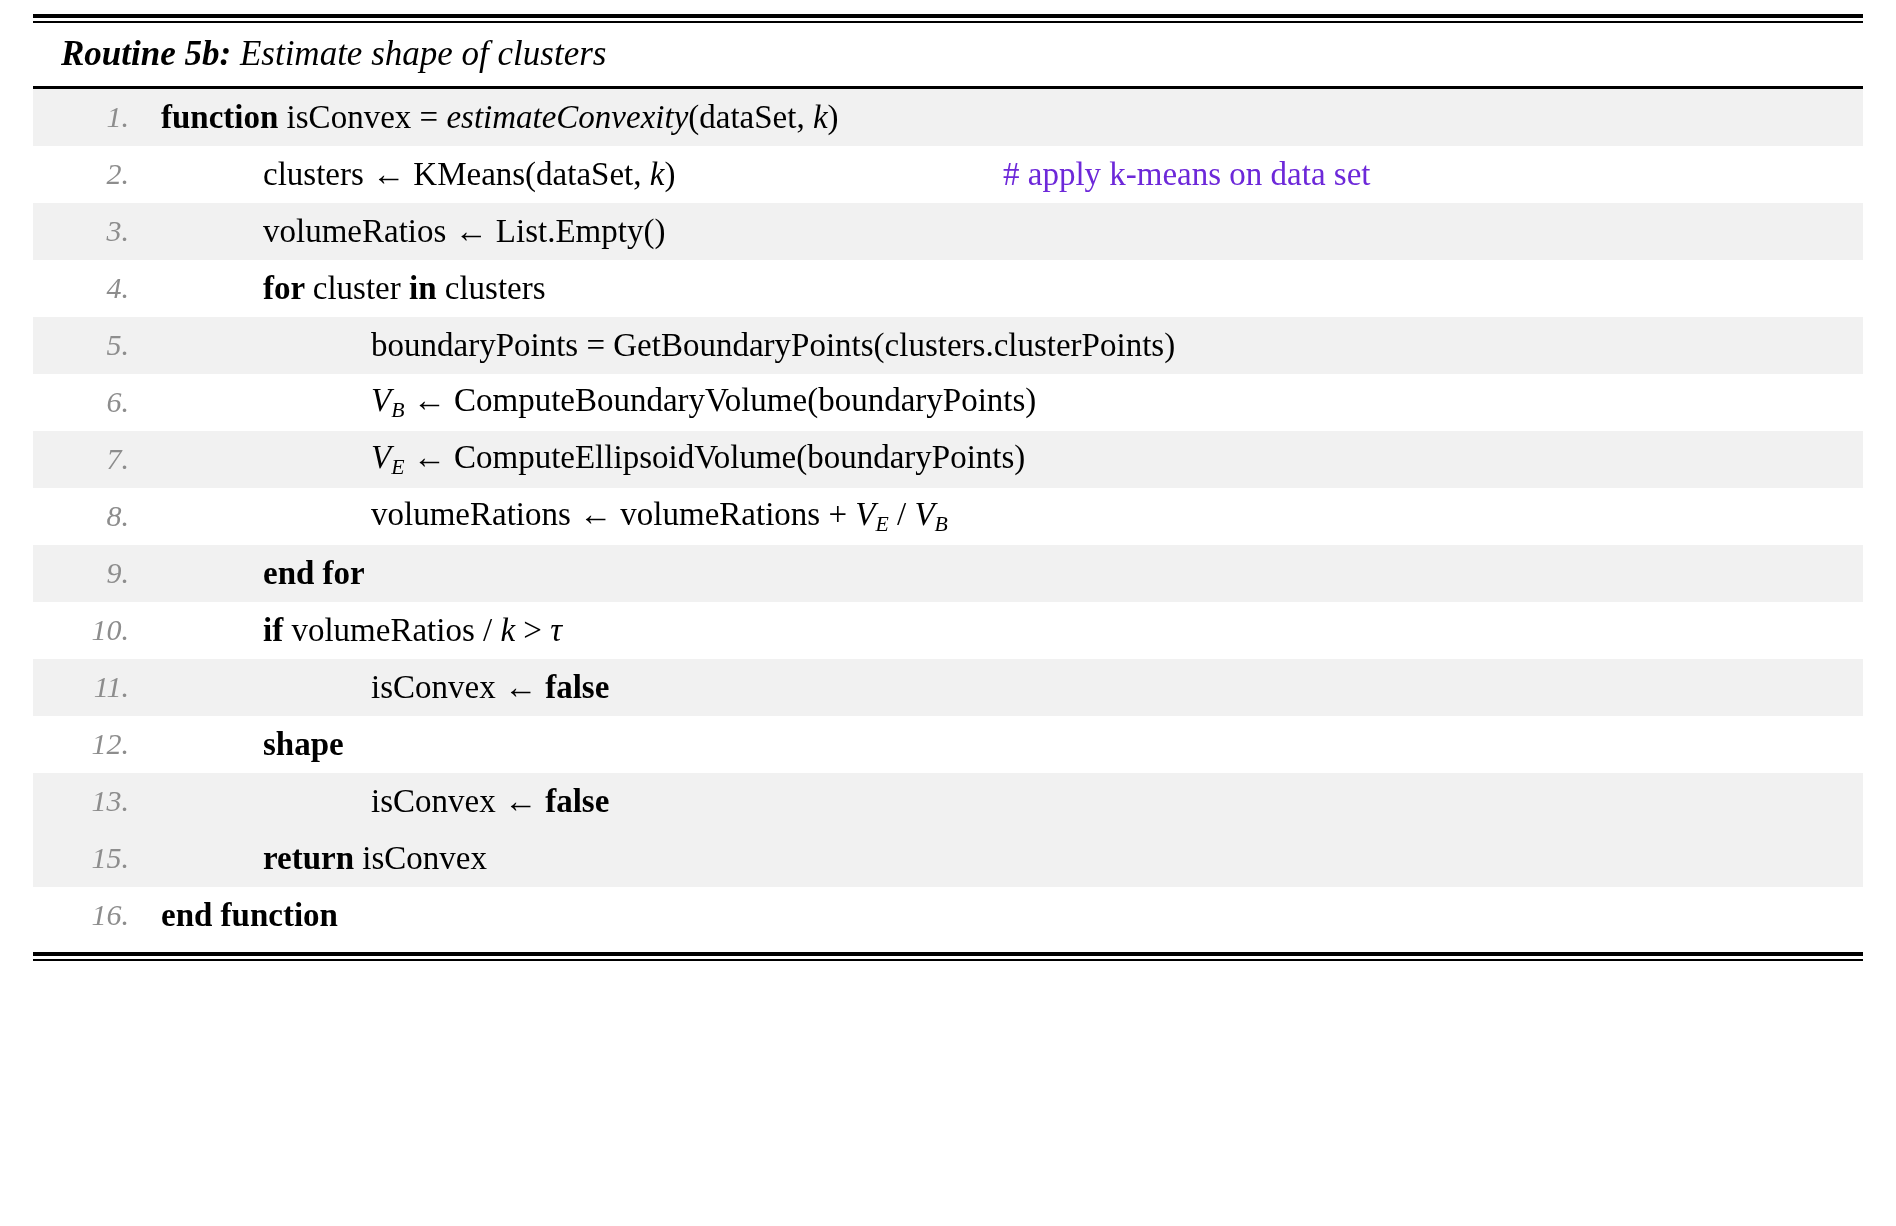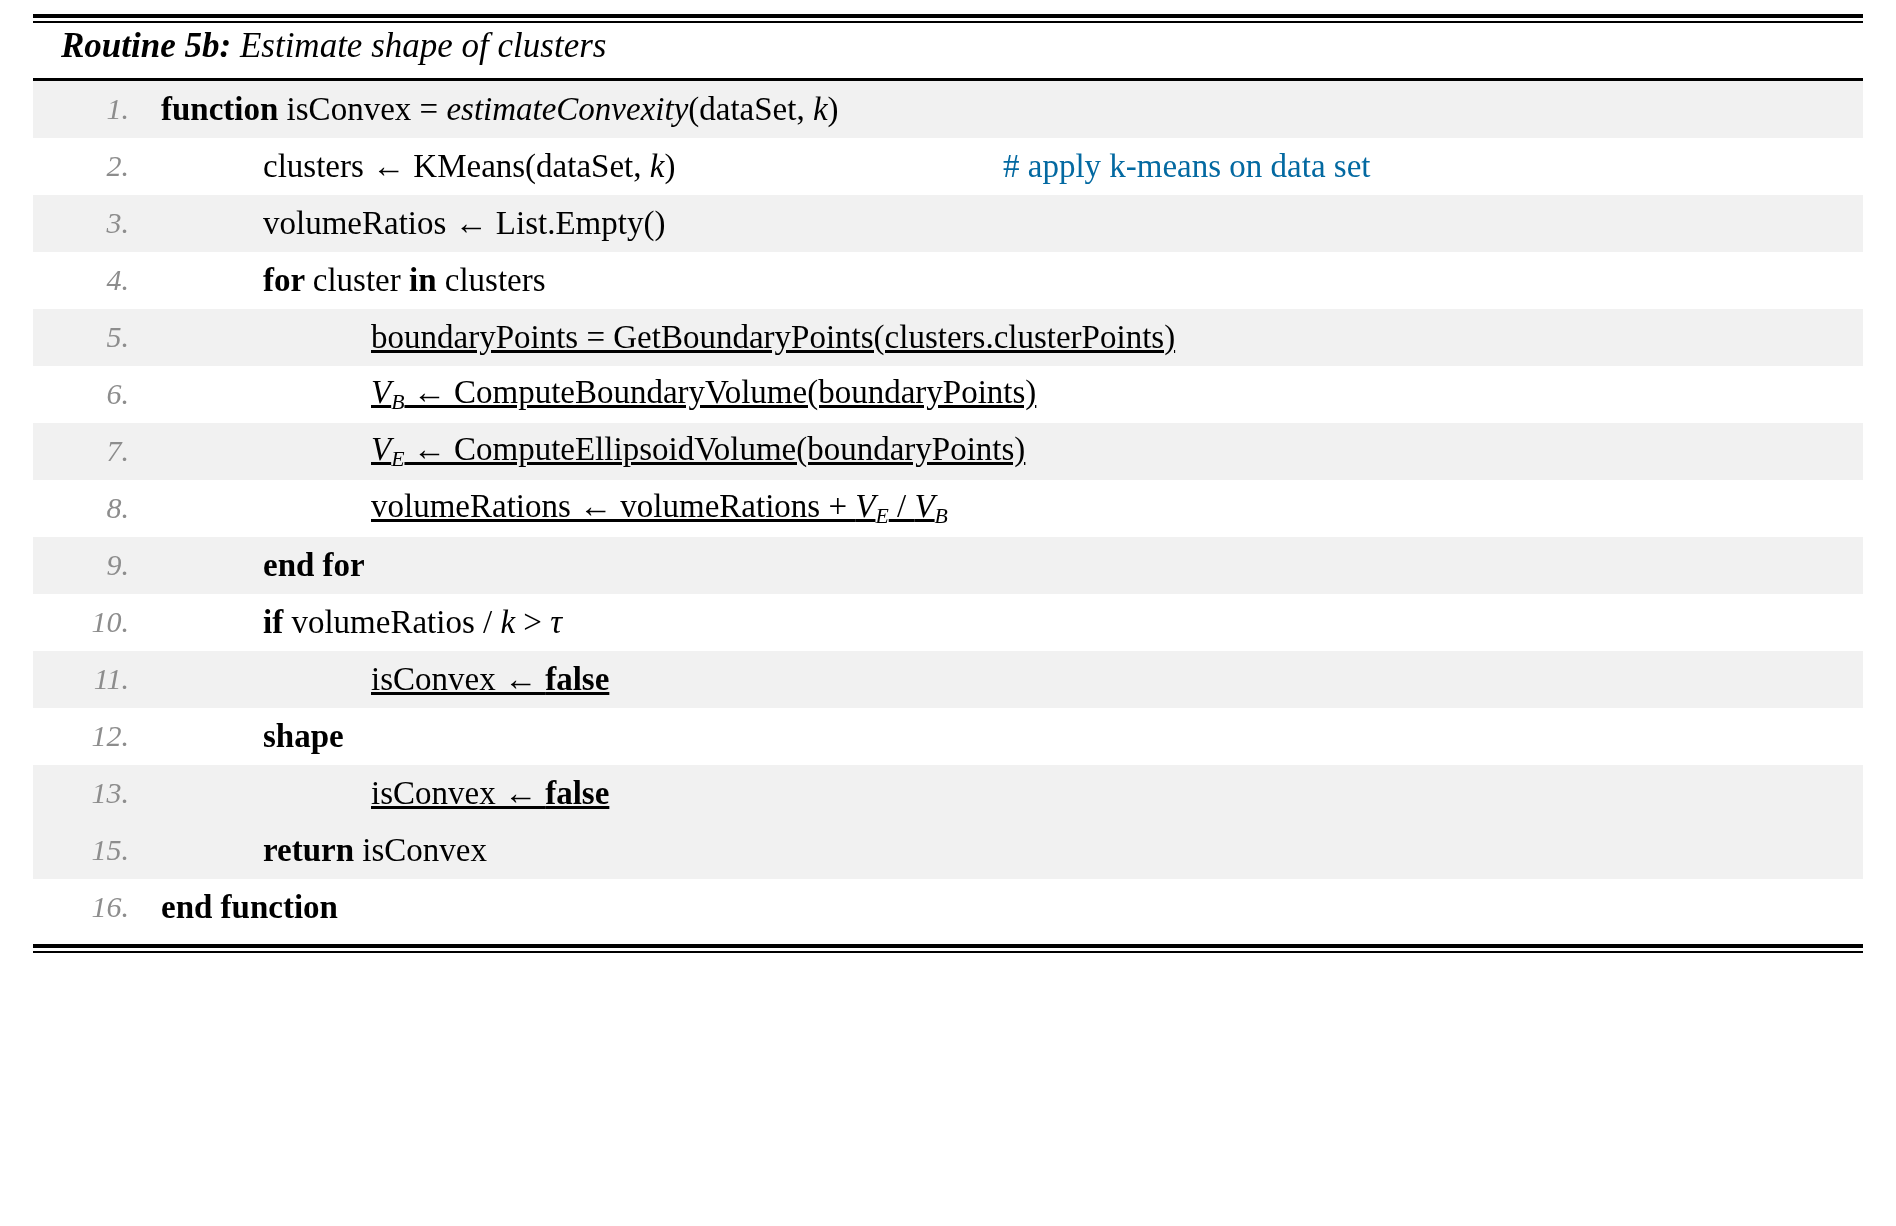--- a/index.html
+++ b/index.html
@@ -30,21 +30,21 @@
   }
   .rule-top-thin {
     height: 2px;
     background: #000;
     width: 100%;
     margin-top: 3px;
   }
 
   
   .caption {
-    padding: 2px 0 10px 28px;
+    padding: 10px 0 10px 28px;
     font-size: 35px;
     line-height: 1.22;
     white-space: nowrap;
   }
   .caption .routine-label {
     font-weight: bold;
     font-style: italic;
   }
   .caption .routine-title {
     font-style: italic;
@@ -86,26 +86,26 @@
     vertical-align: middle;
     font-size: 33px;
     line-height: 1.12;
     white-space: nowrap;
     position: relative;
   }
 
   
   .ind-0 { padding-left: 18px; }
   .ind-1 { padding-left: 120px; }
-  .ind-2 { padding-left: 228px; text-decoration: underline; }
+  .ind-2 { padding-left: 228px; }
 
   .kw { font-weight: bold; }
   .fn { font-style: italic; }
   .comment {
-    color: #0369a1;
+    color: #6d28d9;
     position: absolute;
     left: 860px;
     top: 50%;
     transform: translateY(-50%);
     white-space: nowrap;
     font-size: 33px;
   }
   .vsub {
     font-style: italic;
   }

